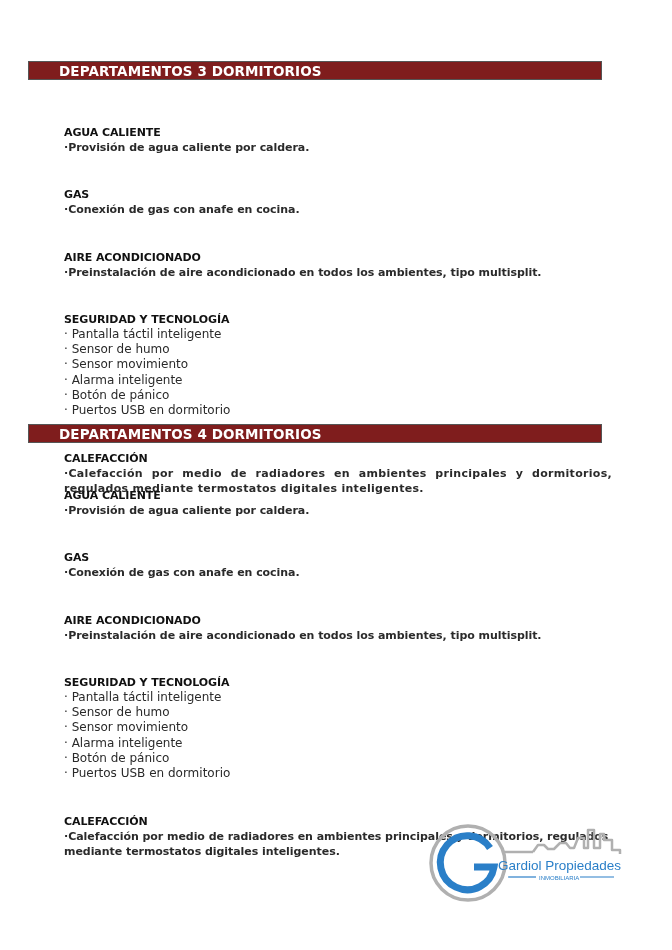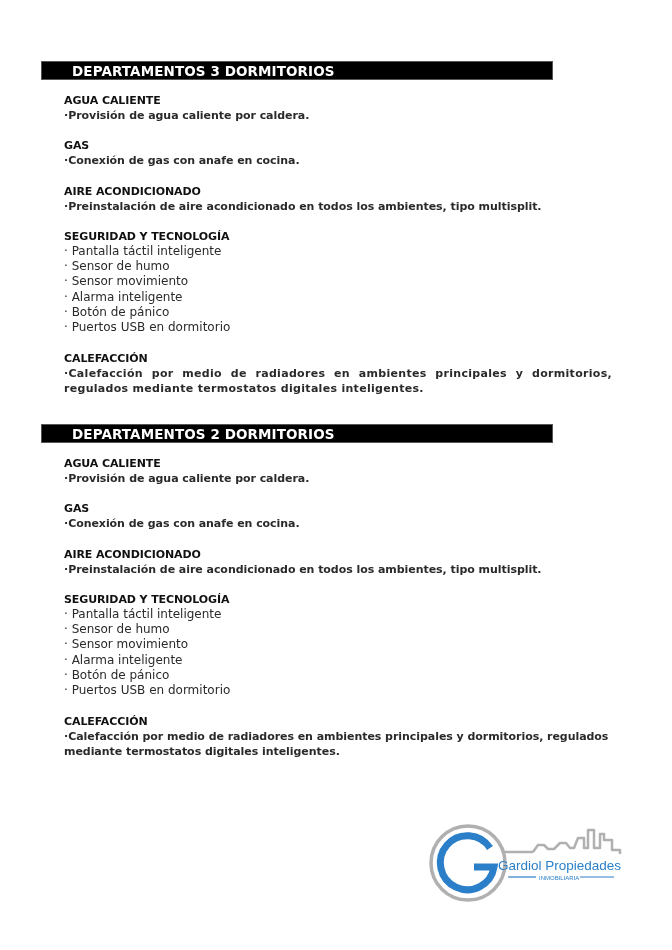--- a/index.html
+++ b/index.html
@@ -2,31 +2,31 @@
 <html><head>
   <meta charset="utf-8">
   <style>
     html, body { margin: 0; padding: 0; background: #ffffff; }
     body {
       width: 672px; height: 950px; position: relative; overflow: hidden;
       font-family: "Liberation Sans", "DejaVu Sans", sans-serif;
       color: #1a1a1a;
     }
     .section-bar {
-      position: absolute; left: 41px; width: 512px; height: 19px;
-      background: #000000; border: 1px solid #555;
+      position: absolute; left: 28px; width: 574px; height: 19px;
+      background: #7f1d1d; border: 1px solid #555;
       box-sizing: border-box;
     }
     .section-bar span {
       position: absolute; left: 30px; top: 1px;
       color: #ffffff; font-weight: bold; font-size: 13.5px; letter-spacing: 0.1px;
       font-family: "DejaVu Sans", sans-serif;
     }
     .content { position: absolute; left: 64px; width: 548px; }
-    .item { margin-bottom: 15px; }
+    .item { margin-bottom: 15px; margin-top: 32px; }
     .item-title {
       font-weight: bold; font-size: 11px; line-height: 15px; color: #111;
       font-family: "DejaVu Sans", sans-serif; letter-spacing: -0.1px;
     }
     .item-text {
       font-size: 11px; line-height: 15.3px; color: #2a2a2a;
       font-family: "DejaVu Sans", sans-serif; font-weight: bold; letter-spacing: -0.05px;
     }
     .item-text.justify { text-align: justify; letter-spacing: 0.3px; }
     .list-line { font-size: 12px; line-height: 15.3px; color: #2a2a2a; font-family: "DejaVu Sans", sans-serif; }
@@ -62,21 +62,21 @@
     <div class="list-line">· Botón de pánico</div>
     <div class="list-line">· Puertos USB en dormitorio</div>
   </div>
   <div class="item">
     <div class="item-title">CALEFACCIÓN</div>
     <div class="item-text justify">·Calefacción por medio de radiadores en ambientes principales y dormitorios, regulados mediante termostatos digitales inteligentes.</div>
   </div>
 </div>
 
 <div class="section-bar" style="top:424px;">
-  <span>DEPARTAMENTOS 2 DORMITORIOS</span>
+  <span>DEPARTAMENTOS 4 DORMITORIOS</span>
 </div>
 
 <div class="content" style="top:456px;">
   <div class="item">
     <div class="item-title">AGUA CALIENTE</div>
     <div class="item-text">·Provisión de agua caliente por caldera.</div>
   </div>
   <div class="item">
     <div class="item-title">GAS</div>
     <div class="item-text">·Conexión de gas con anafe en cocina.</div>

